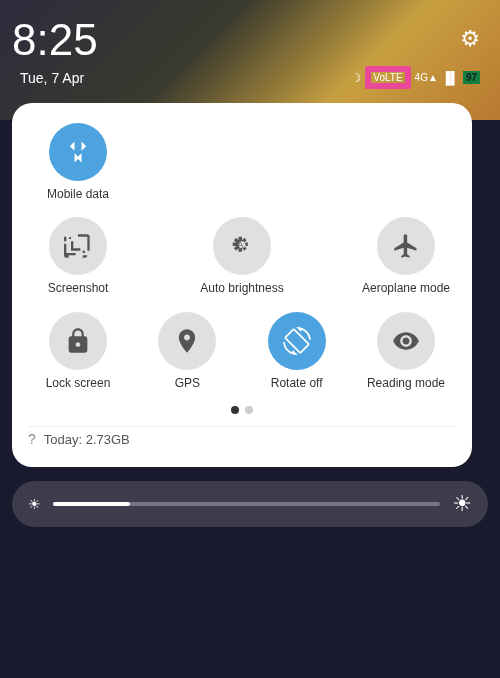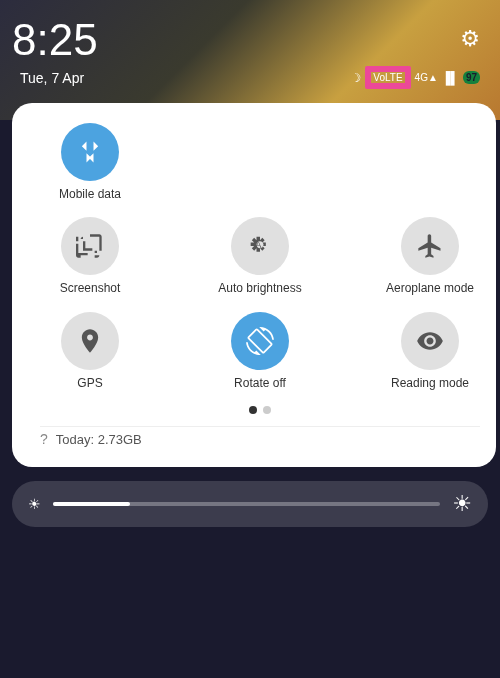--- a/index.html
+++ b/index.html
@@ -62,34 +62,34 @@
     .status-icons {
       display: flex;
       align-items: center;
       gap: 4px;
       color: white;
       font-size: 12px;
     }
     .battery-icon {
       background: #15803d;
       color: #1a1a2e;
-      border-radius: 6px;
+      border-radius: 0;
       padding: 1px 3px;
       font-size: 10px;
       font-weight: bold;
     }
 
     
     .quick-panel {
       position: relative;
       z-index: 10;
-      margin: 6px 4px 0 12px;
+      margin: 6px 28px 0 12px;
       background: white;
       border-radius: 20px;
-      padding: 20px 16px 16px 28px;
+      padding: 20px 16px 16px 16px;
     }
 
     .grid-row {
       display: flex;
       justify-content: space-between;
       margin-bottom: 16px;
     }
 
     .tile {
       display: flex;
@@ -273,20 +273,28 @@
         <svg class="icon-svg" viewBox="0 0 24 24" fill="#555">
           <path d="M21 16v-2l-8-5V3.5c0-.83-.67-1.5-1.5-1.5S10 2.67 10 3.5V9l-8 5v2l8-2.5V19l-2 1.5V22l3.5-1 3.5 1v-1.5L13 19v-5.5l8 2.5z"></path>
         </svg>
       </div>
       <span class="tile-label">Aeroplane mode</span>
     </div>
   </div>
 
   <div class="grid-row">
 
+    <div class="tile">
+      <div class="tile-icon inactive">
+        <svg class="icon-svg" viewBox="0 0 24 24" fill="#555">
+          <path d="M18 8h-1V6c0-2.76-2.24-5-5-5S7 3.24 7 6v2H6c-1.1 0-2 .9-2 2v10c0 1.1.9 2 2 2h12c1.1 0 2-.9 2-2V10c0-1.1-.9-2-2-2zm-6 9c-1.1 0-2-.9-2-2s.9-2 2-2 2 .9 2 2-.9 2-2 2zm3.1-9H8.9V6c0-1.71 1.39-3.1 3.1-3.1 1.71 0 3.1 1.39 3.1 3.1v2z"></path>
+        </svg>
+      </div>
+      <span class="tile-label">Lock screen</span>
+    </div>
 
     <div class="tile">
       <div class="tile-icon inactive">
         <svg class="icon-svg" viewBox="0 0 24 24" fill="#555">
           <path d="M12 2C8.13 2 5 5.13 5 9c0 5.25 7 13 7 13s7-7.75 7-13c0-3.87-3.13-7-7-7zm0 9.5c-1.38 0-2.5-1.12-2.5-2.5s1.12-2.5 2.5-2.5 2.5 1.12 2.5 2.5-1.12 2.5-2.5 2.5z"></path>
         </svg>
       </div>
       <span class="tile-label">GPS</span>
     </div>
 

